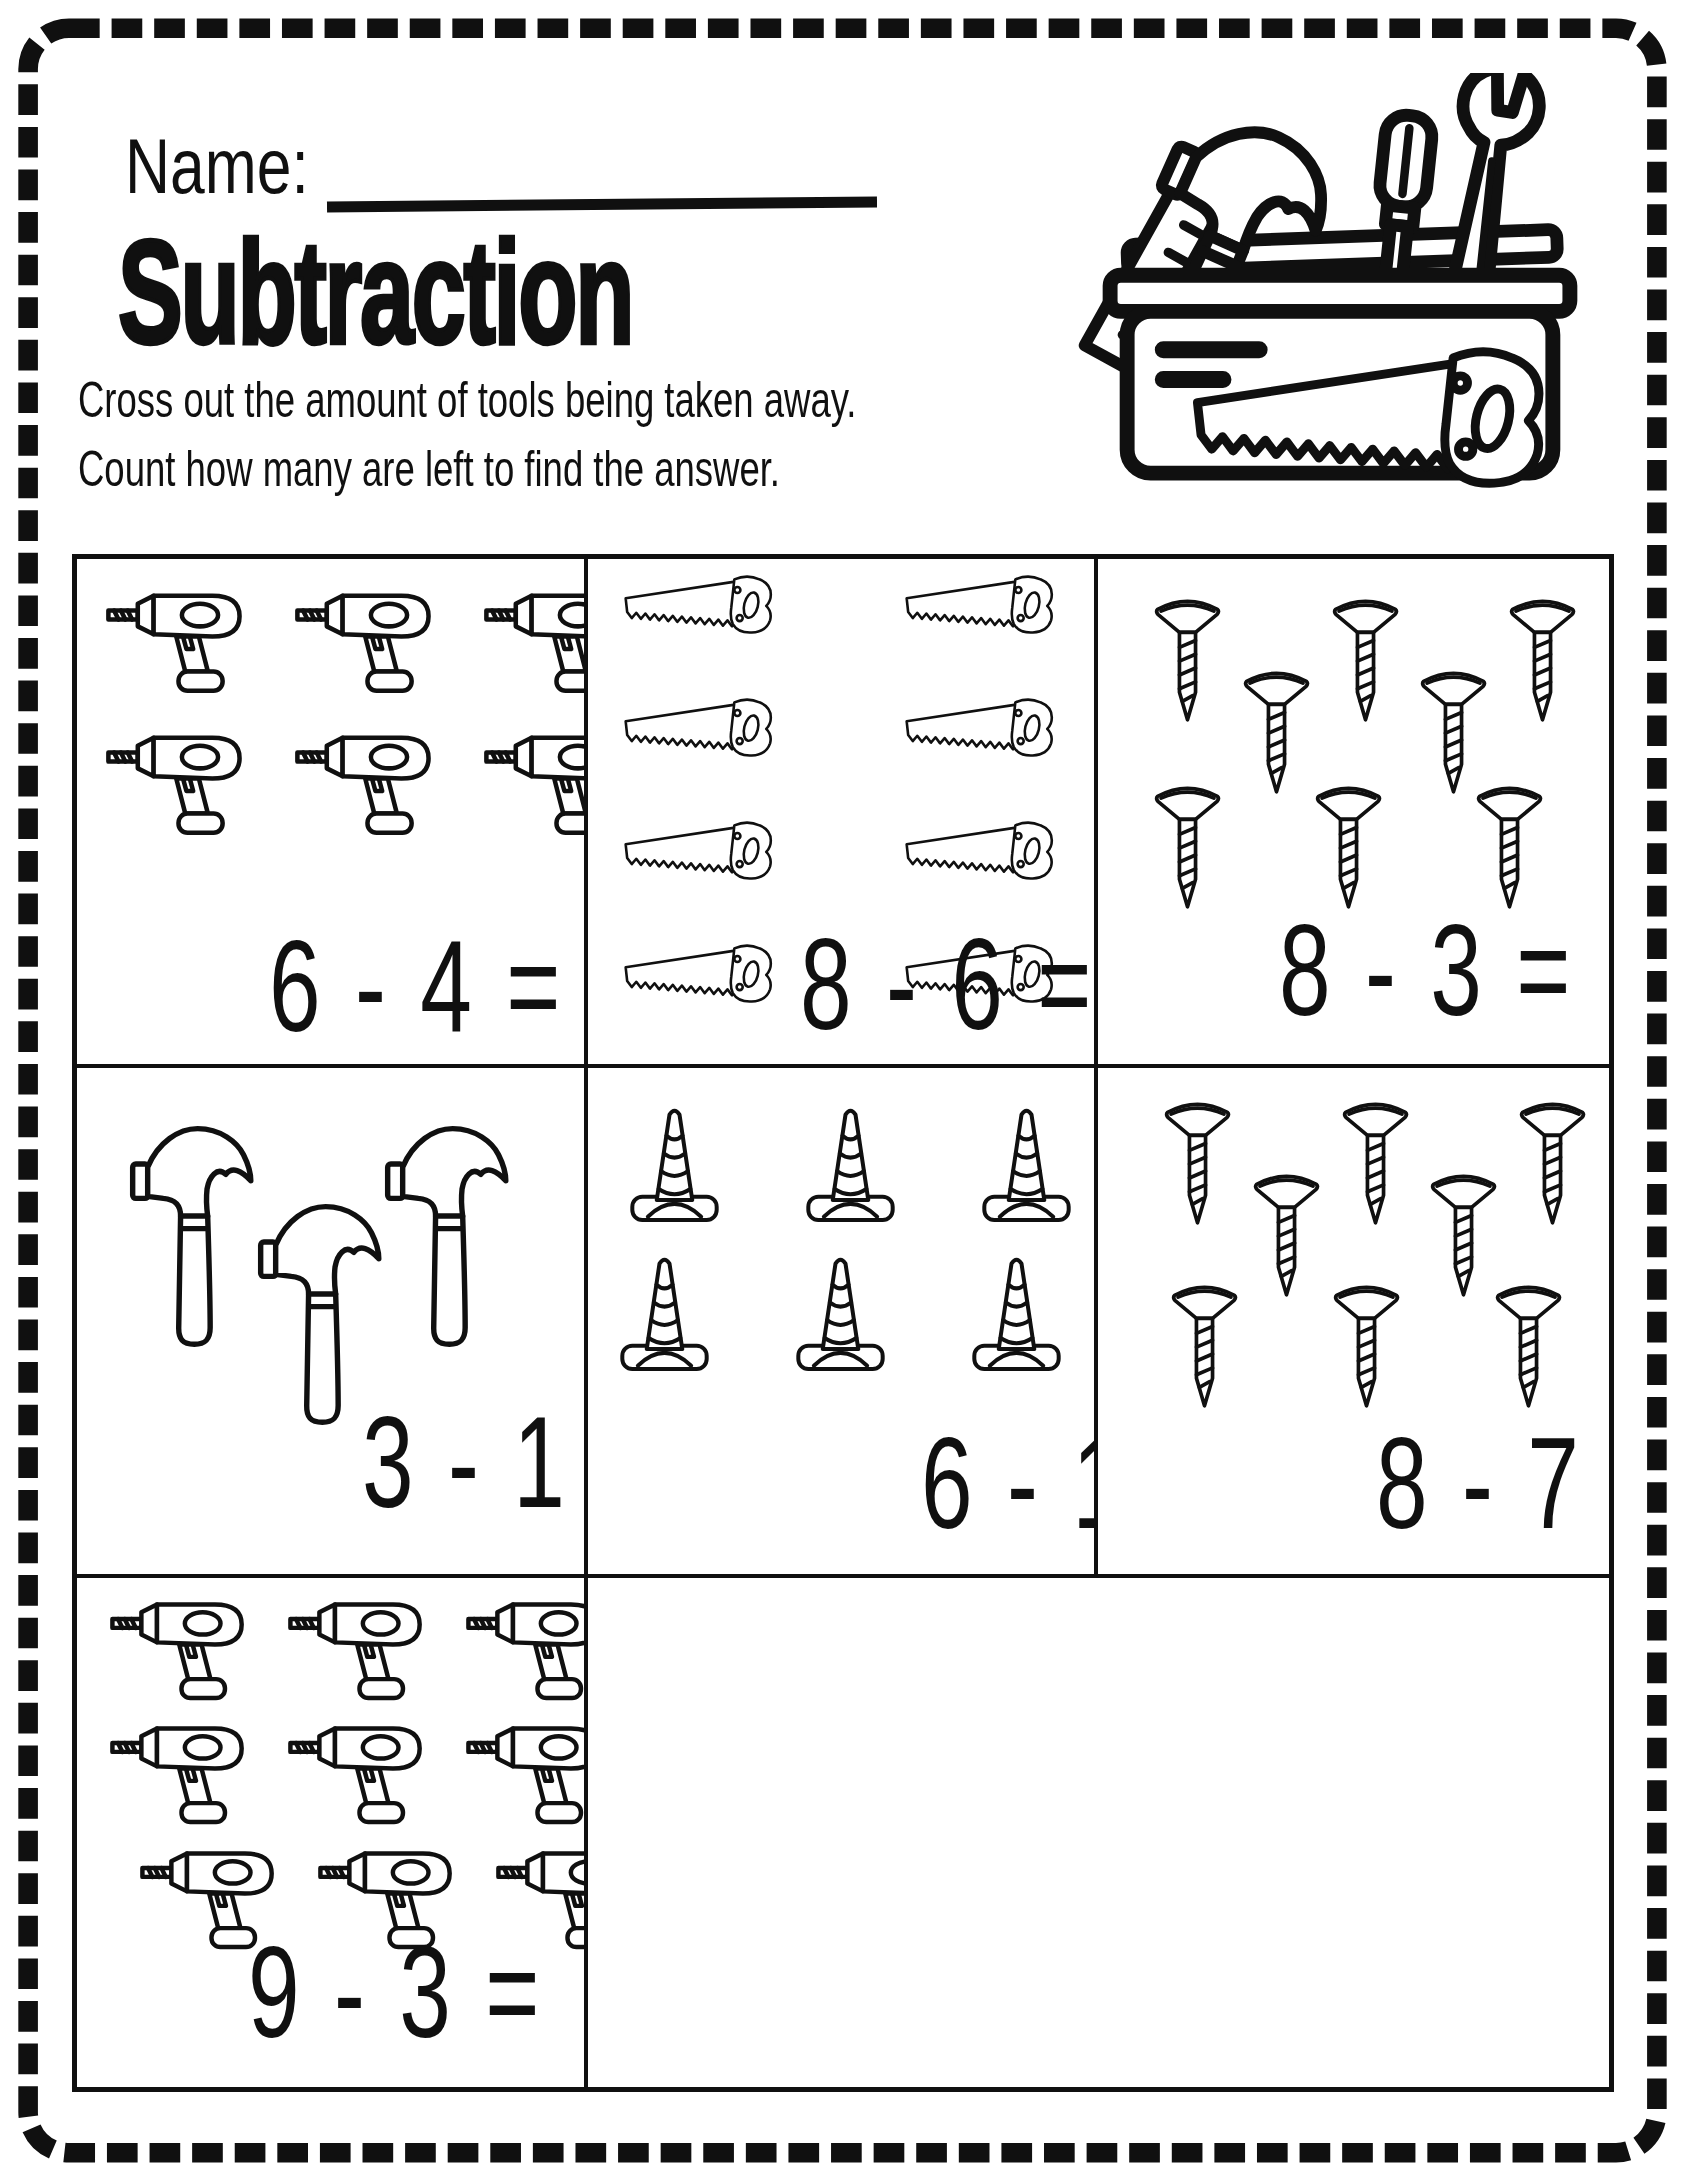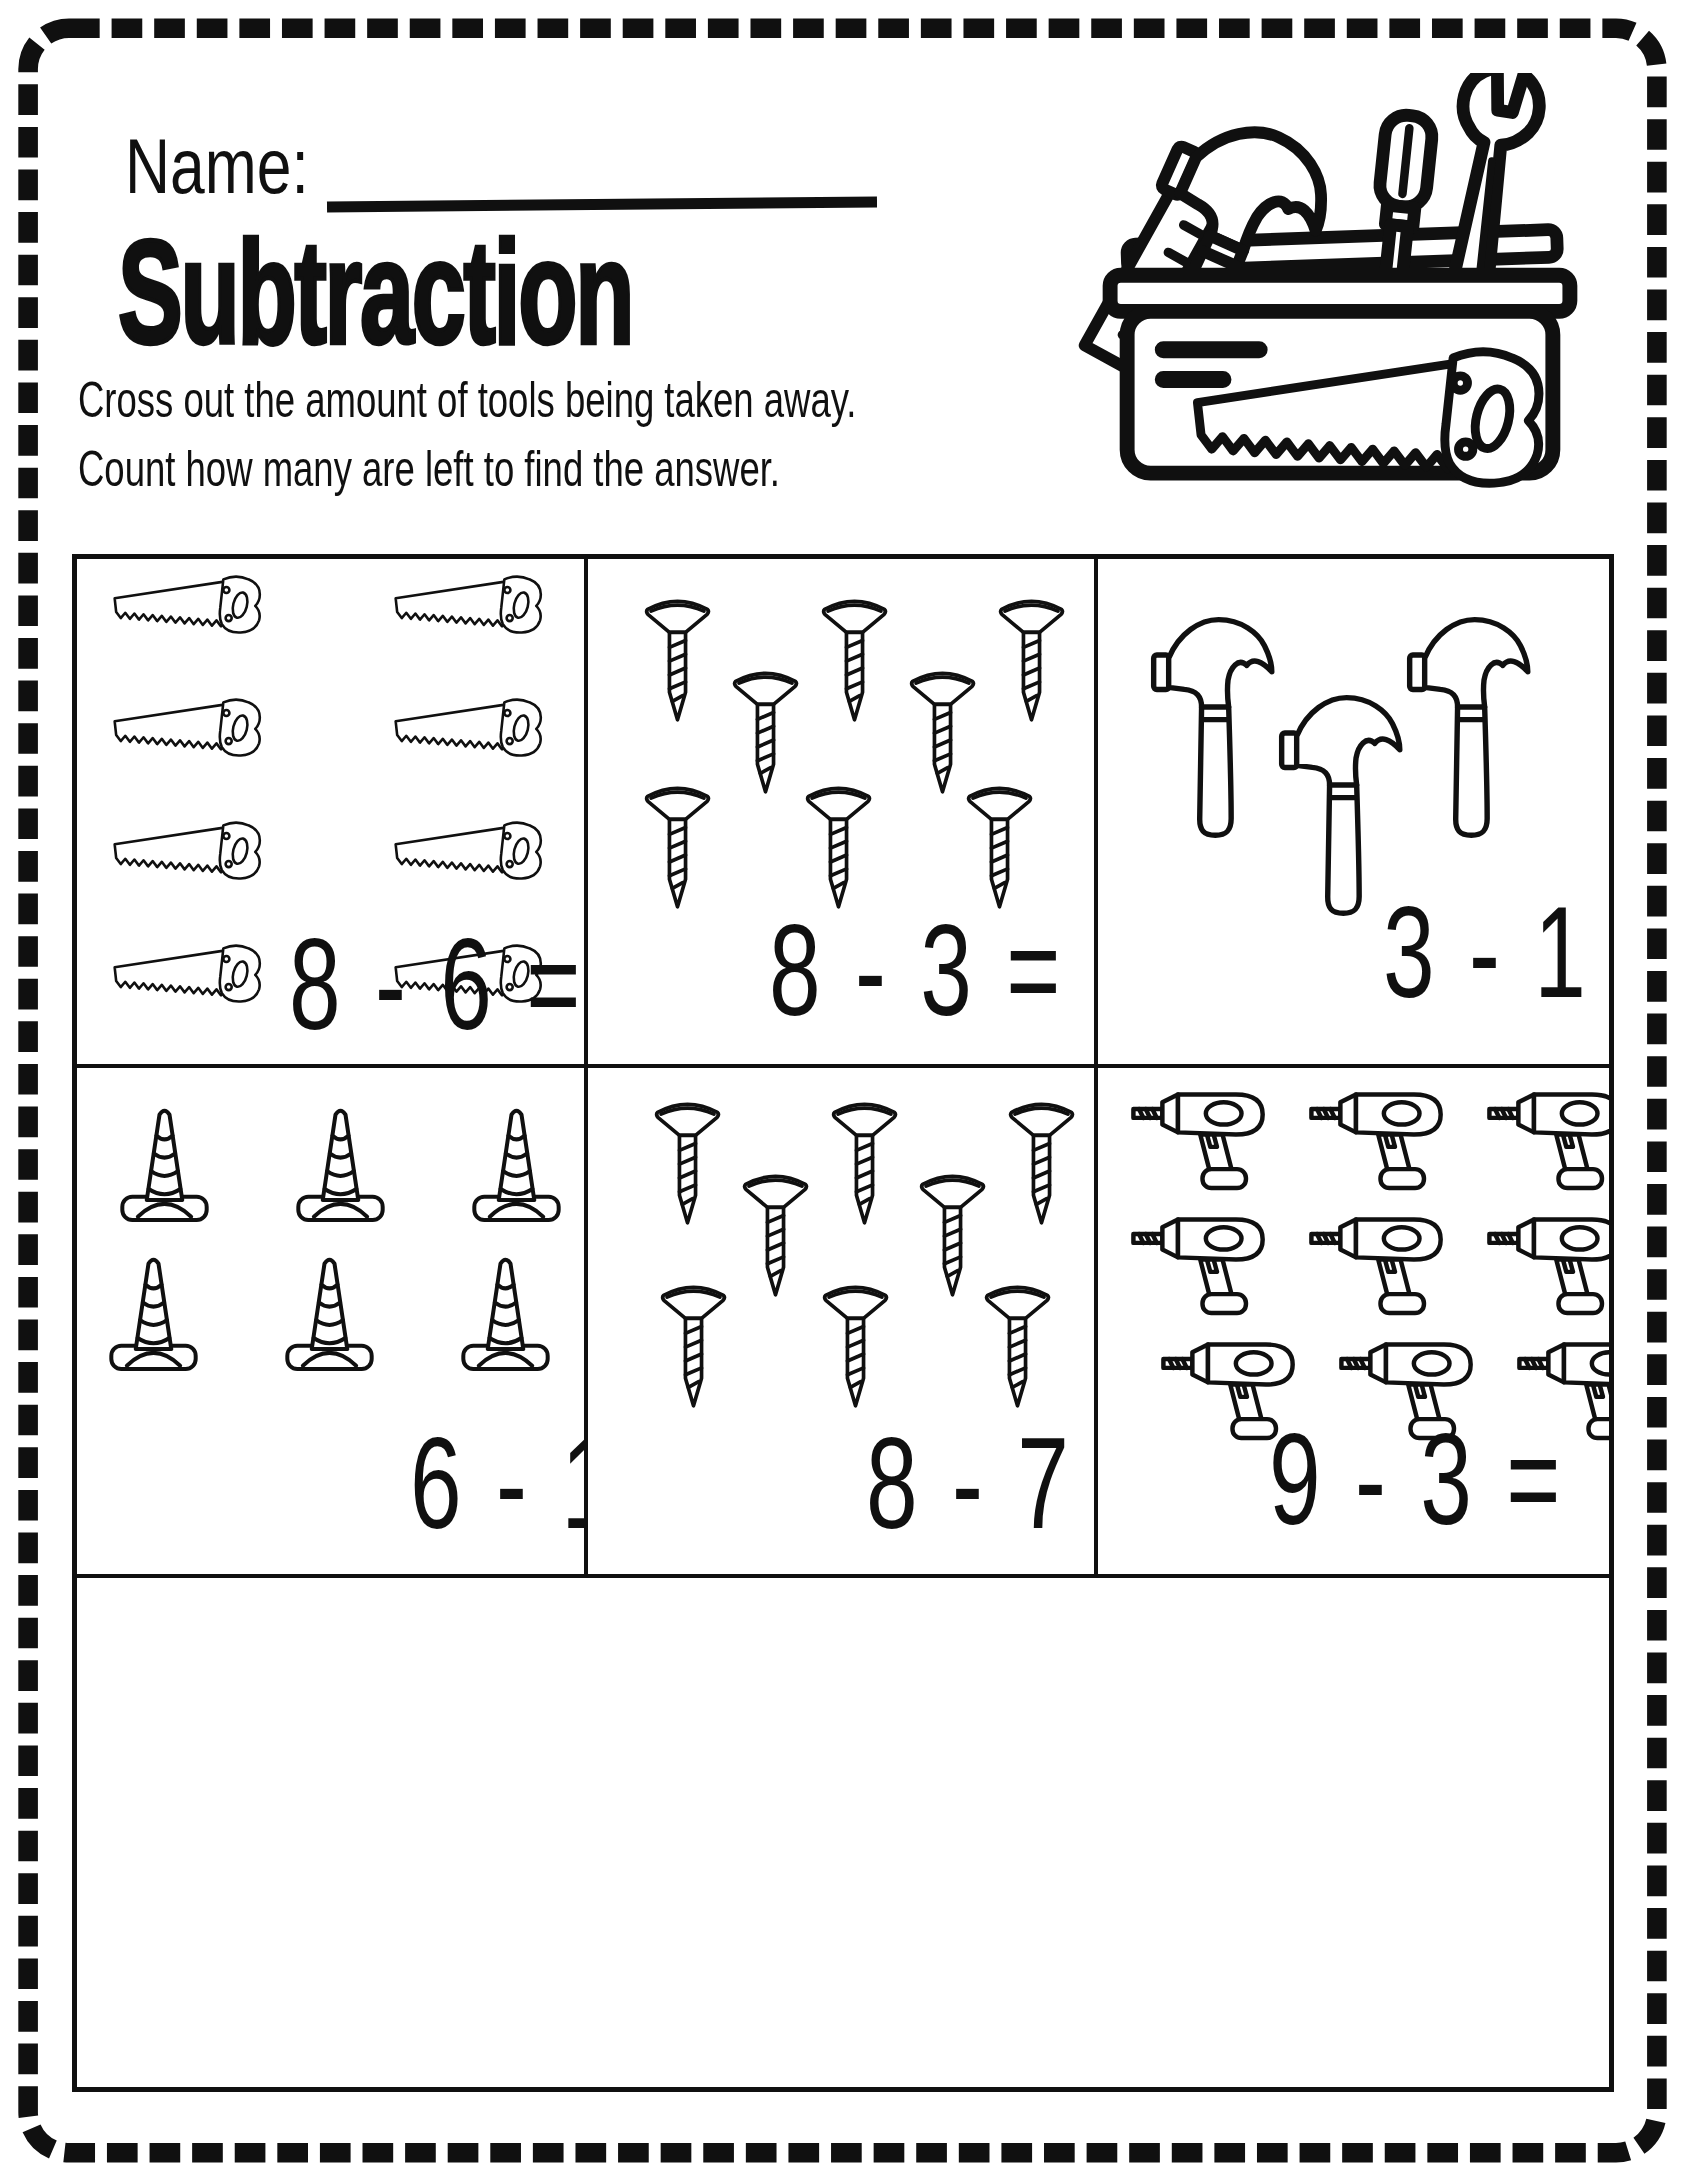--- a/index.html
+++ b/index.html
@@ -158,20 +158,47 @@
     <path d="M-7,-18 L7,-16 L4,6 L-3,6 Z"></path>
     <line x1="-2" y1="30" x2="1" y2="90" stroke-width="3.5"></line>
   </g>
   <rect x="22" y="95" width="216" height="17" rx="5" stroke-width="7"></rect>
   <rect x="30" y="112" width="200" height="76" rx="11" stroke-width="7"></rect>
   <path d="M47,130 H92 M47,144 H75" fill="none" stroke-width="8"></path>
   <use href="#g-saw" transform="translate(58,128) scale(0.84)" stroke-width="5"></use>
 </svg>
 
 <div class="grid">
+    <div class="cell c2">
+      <div class="tools">
+        <div class="tool-row row1">
+          <svg class="tool drill" viewBox="0 0 130 105">
+            <use href="#g-drill"></use>
+          </svg>
+          <svg class="tool drill" viewBox="0 0 130 105">
+            <use href="#g-drill"></use>
+          </svg>
+          <svg class="tool drill" viewBox="0 0 130 105">
+            <use href="#g-drill"></use>
+          </svg>
+        </div>
+        <div class="tool-row row2">
+          <svg class="tool drill" viewBox="0 0 130 105">
+            <use href="#g-drill"></use>
+          </svg>
+          <svg class="tool drill" viewBox="0 0 130 105">
+            <use href="#g-drill"></use>
+          </svg>
+          <svg class="tool drill" viewBox="0 0 130 105">
+            <use href="#g-drill"></use>
+          </svg>
+        </div>
+      </div>
+      <div class="equation">6 - 4 =</div>
+    </div>
     <div class="cell c3">
       <div class="tools">
         <div class="tool-row row1">
           <svg class="tool saw" viewBox="0 0 230 100">
             <use href="#g-saw"></use>
           </svg>
           <svg class="tool saw" viewBox="0 0 230 100">
             <use href="#g-saw"></use>
           </svg>
         </div>

